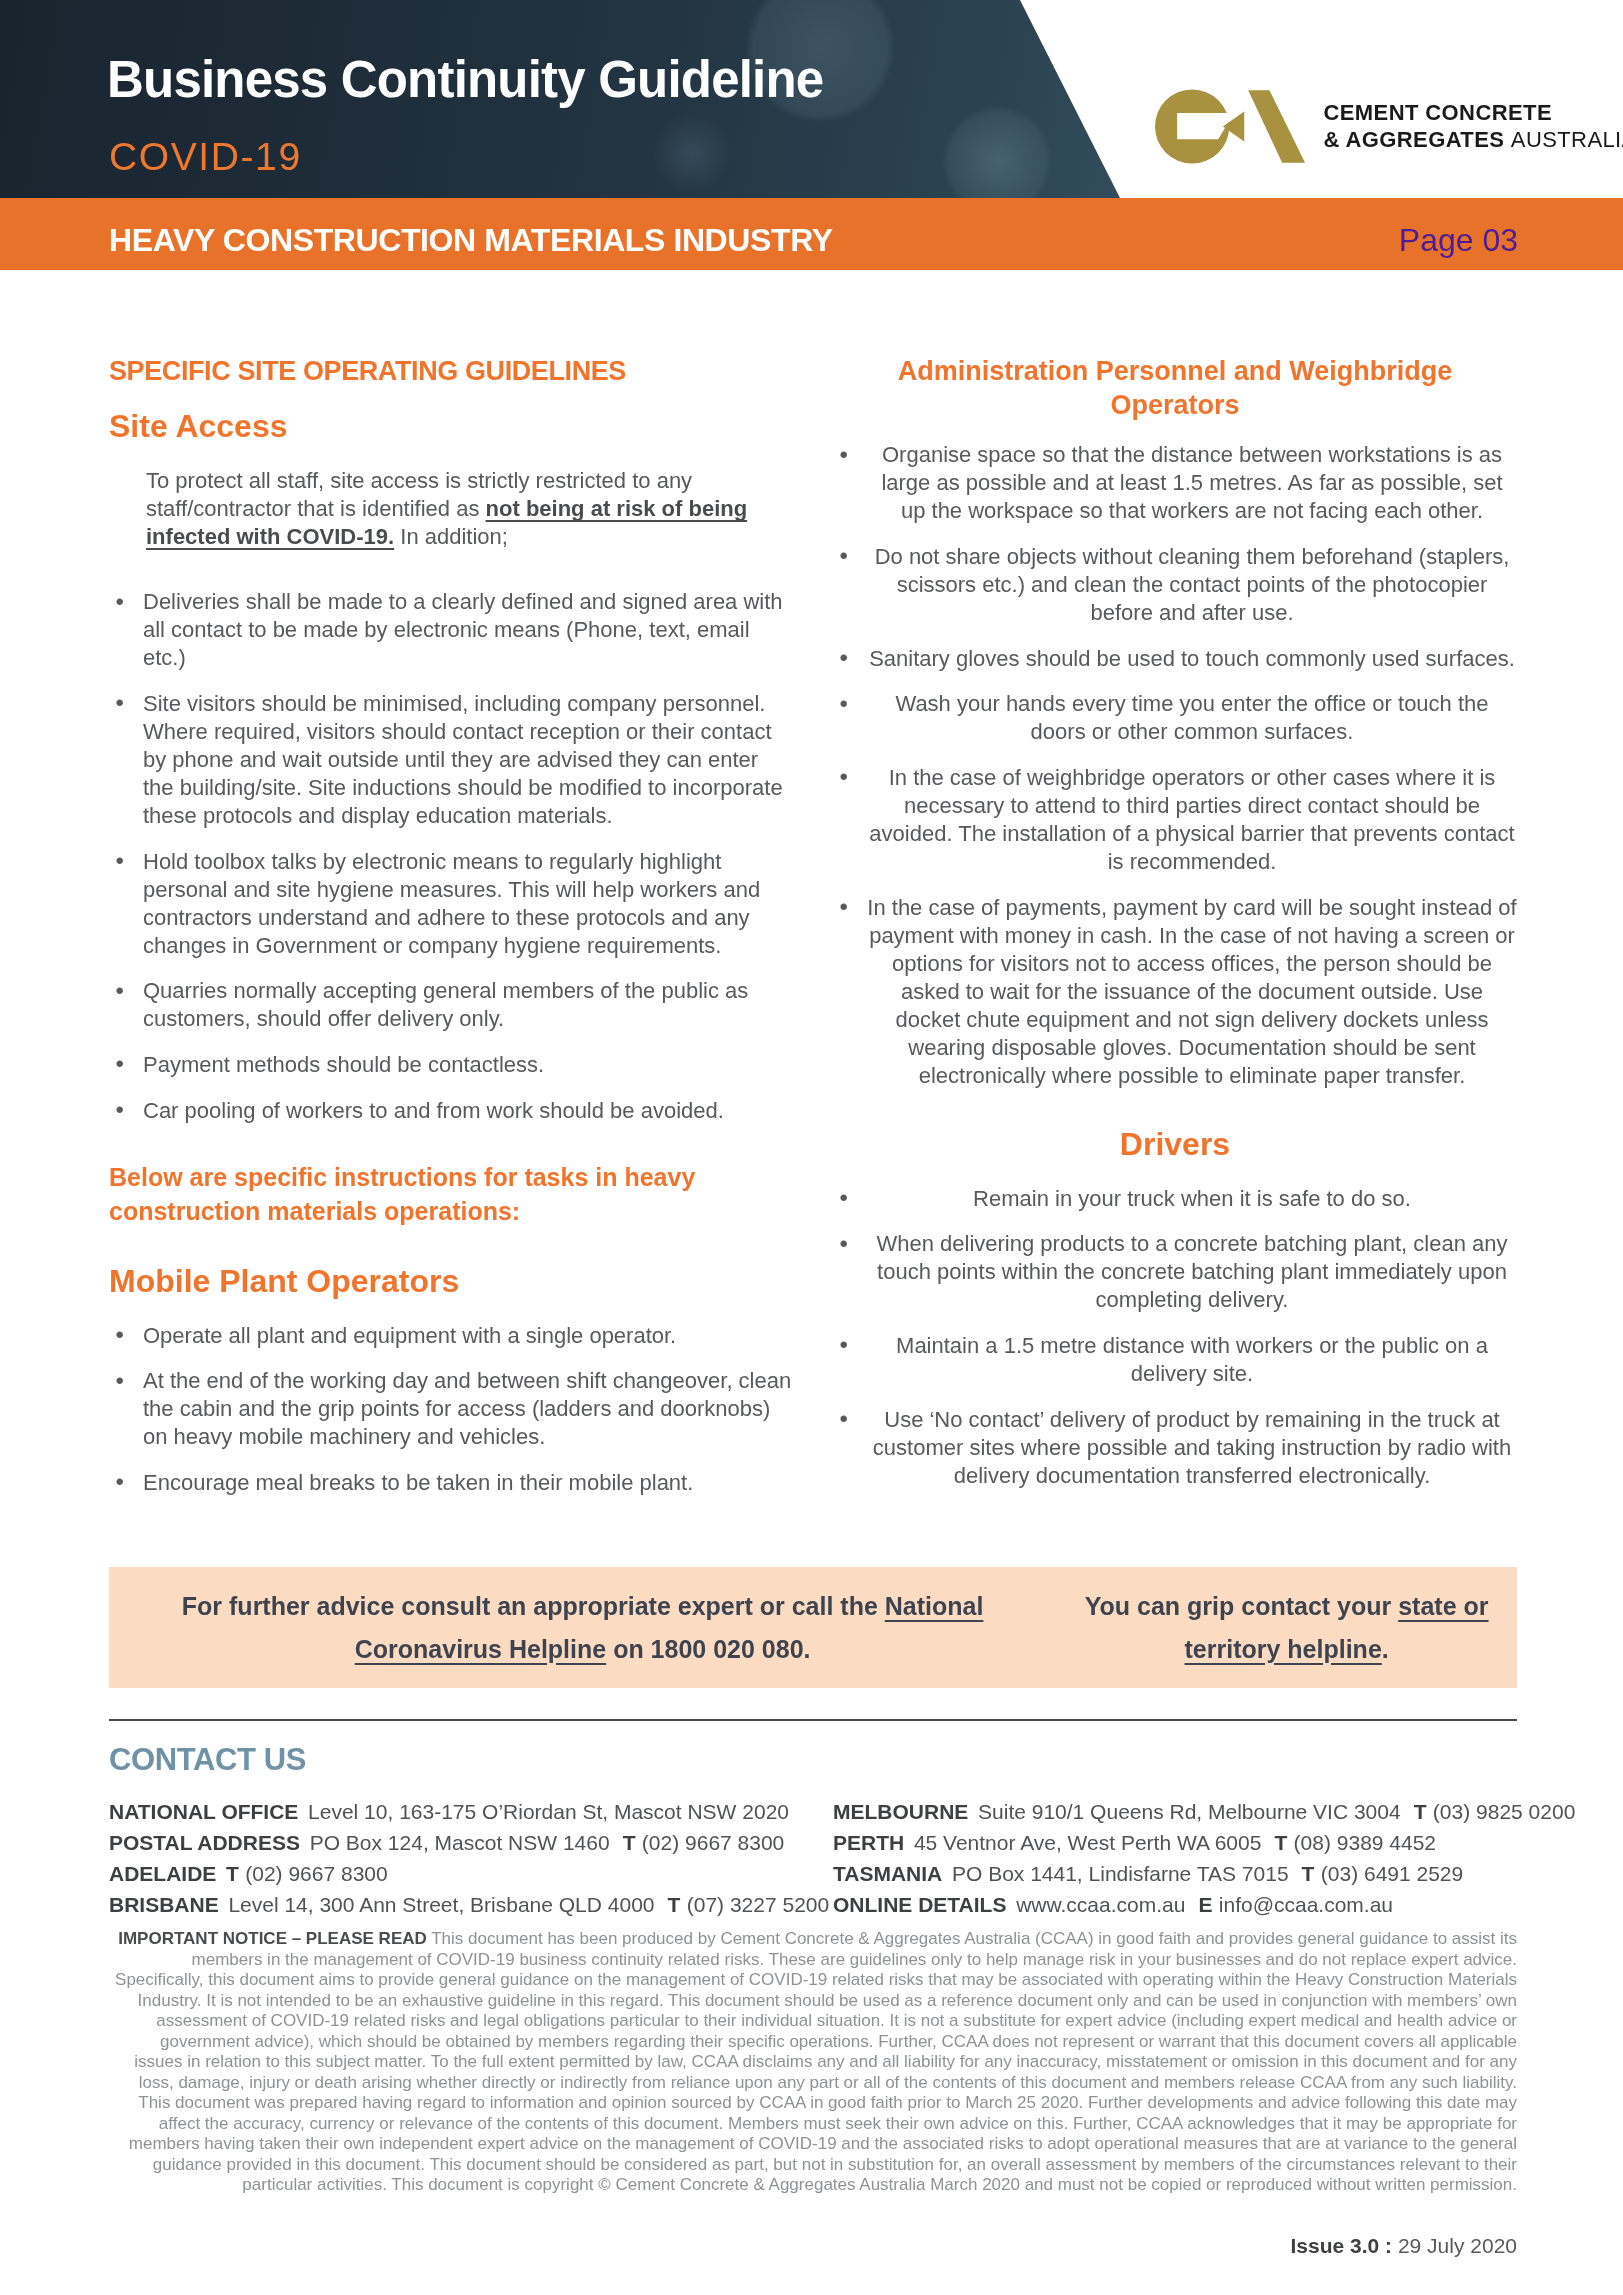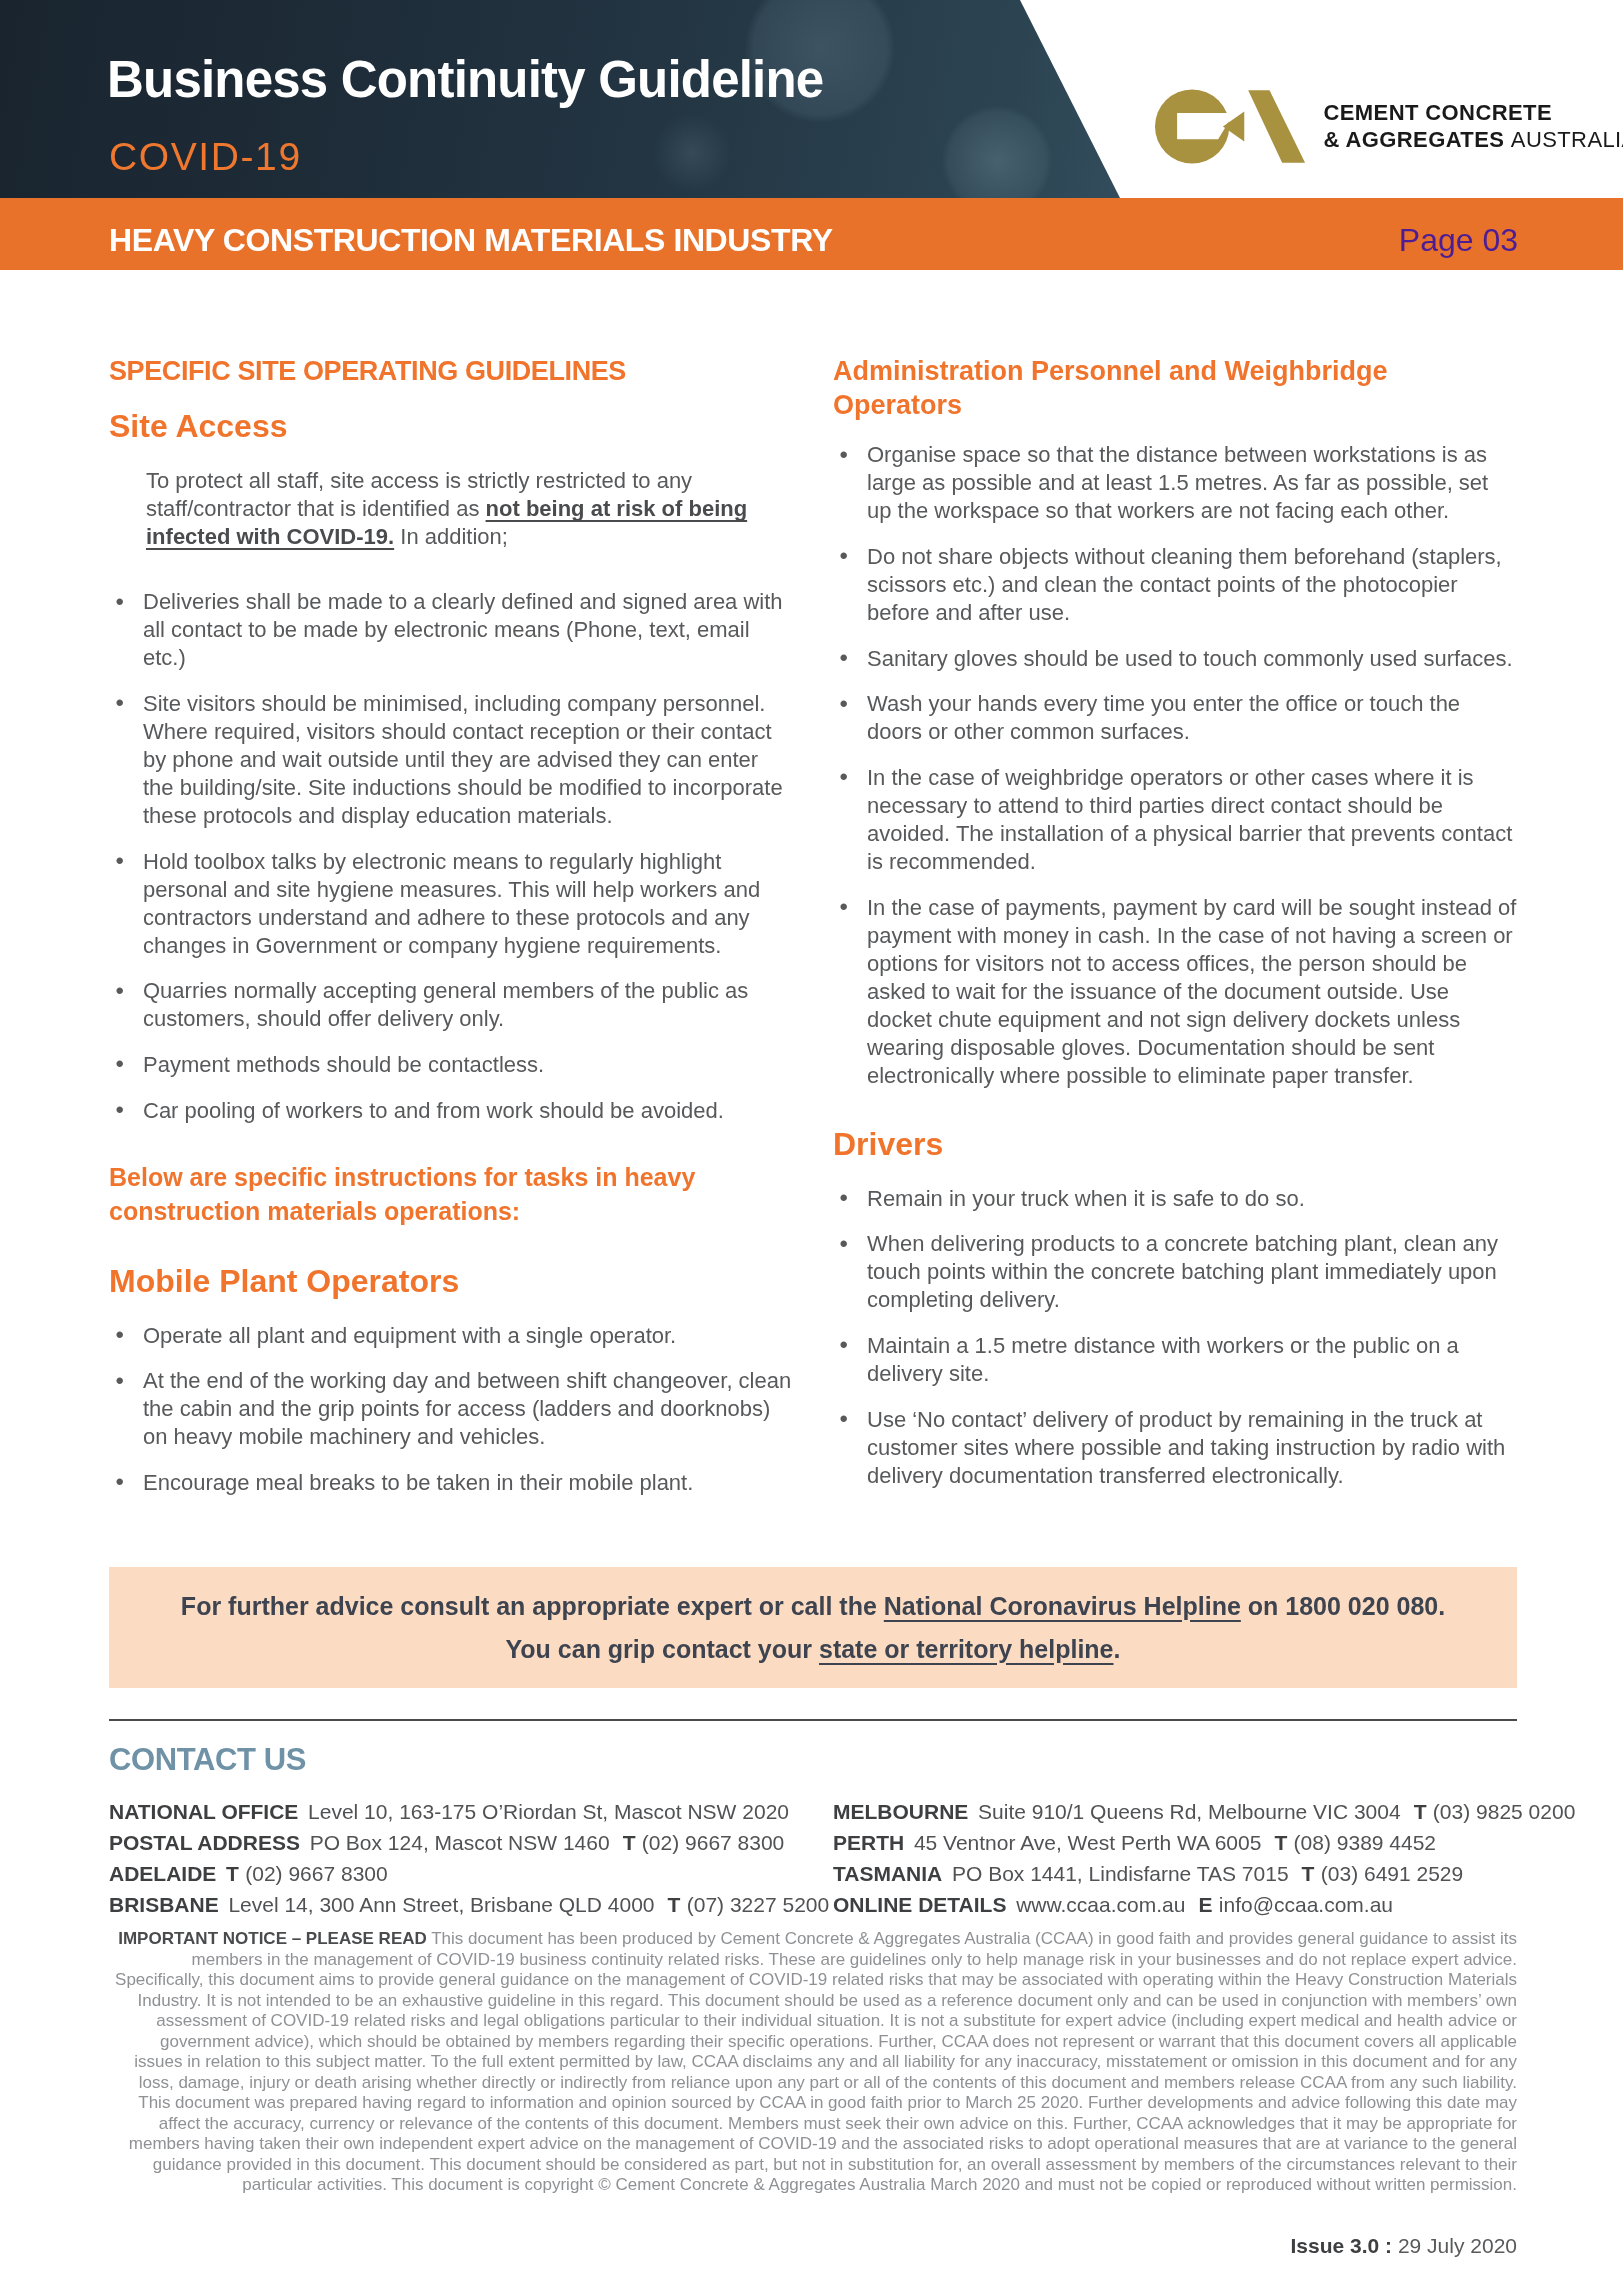--- a/index.html
+++ b/index.html
@@ -28,37 +28,37 @@
 
   .banner { position:absolute; top:198px; left:0; width:1623px; height:72px; background:#E8722A;
             display:flex; align-items:center; justify-content:space-between; padding:12px 105px 0 109px; }
   .banner-title { color:#ffffff; font-size:32px; font-weight:bold; letter-spacing:-0.4px; }
   .banner-page  { color:#4c1d95; font-size:32px; font-weight:400; }
 
   
   .content { position:absolute; left:109px; top:354px; width:1408px; }
   .col { position:absolute; top:0; width:684px; color:#58595B; font-size:22px; line-height:28px; }
   .col-left { left:0; }
-  .col-right { left:724px; }
+  .col-right { left:724px;text-align:center; }
 
   .sec-title { color:#F0742C; font-size:27px; line-height:34px; font-weight:bold; letter-spacing:-0.4px; margin-bottom:19.3px; }
   .sub-title { color:#F0742C; font-size:32px; line-height:39px; font-weight:bold; margin-bottom:21px; }
   .h-orange  { color:#F0742C; font-size:27px; line-height:34px; font-weight:bold; margin-bottom:19.3px; }
   .note-orange { color:#F0742C; font-size:25px; line-height:34px; font-weight:bold; margin:35px 0 34px 0; }
   .intro { margin-bottom:37px;margin-left:37px; }
   .intro .emph { font-weight:bold; color:#4A4B4D; text-decoration:underline; text-underline-offset:4px; }
 
   ul.blist { list-style:none; }
   ul.blist li { position:relative; padding-left:34px; margin-bottom:17.7px; }
   ul.blist li::before { content:"•"; position:absolute; left:6.4px; top:-0.8px; color:#58595B; font-size:24px; }
   .mt-gap { margin-top:35px; }
 
   
   .callout { position:absolute; left:109px; top:1567px; width:1408px; height:121px; background:#FBDCC2;
-             display:flex; flex-direction:column; align-items:center; justify-content:center; }
+             display:flex; flex-direction:row; align-items:center; justify-content:center; }
   .callout p { color:#3E4350; font-size:25px; line-height:43px; font-weight:bold; text-align:center; }
   .callout .u { text-decoration:underline; text-underline-offset:4.8px; }
 
   
   .divider { position:absolute; left:109px; top:1719px; width:1408px; height:1.6px; background:#4A4A4A; }
   .contact { position:absolute; left:109px; top:1742px; width:1408px; }
   .contact-heading { color:#6F92A6; font-size:31px; font-weight:bold; letter-spacing:-0.4px; margin-bottom:17.7px; }
   .contact-cols { position:relative; }
   .c-col { position:absolute; top:0; width:684px; }
   .c-col.left { left:0; } .c-col.right { left:724px; }

